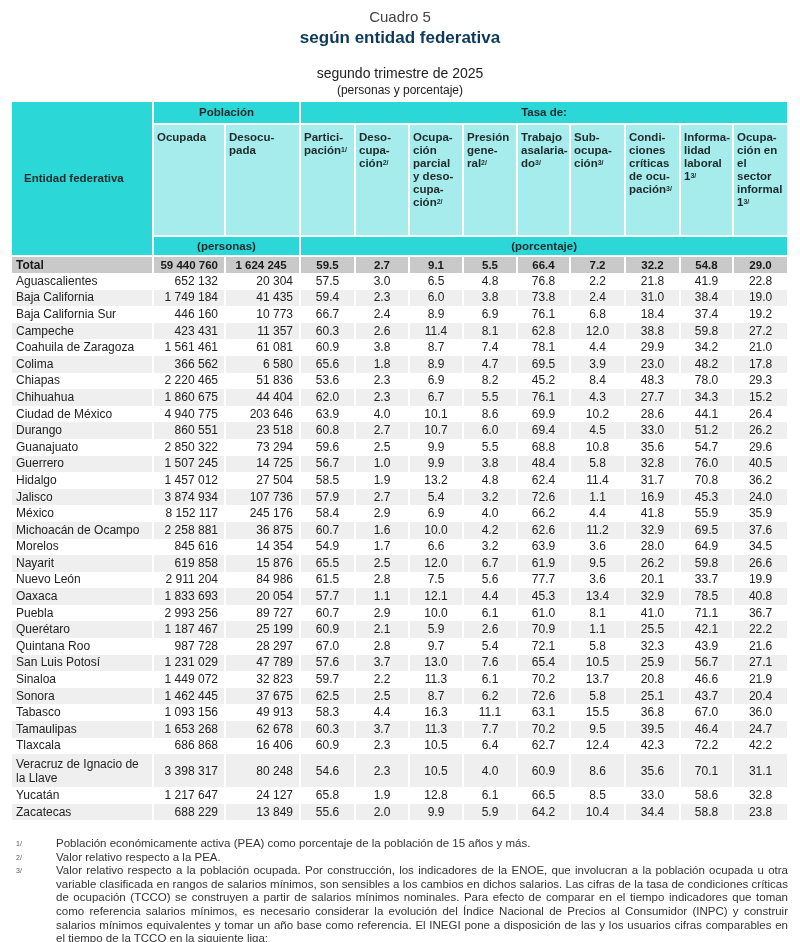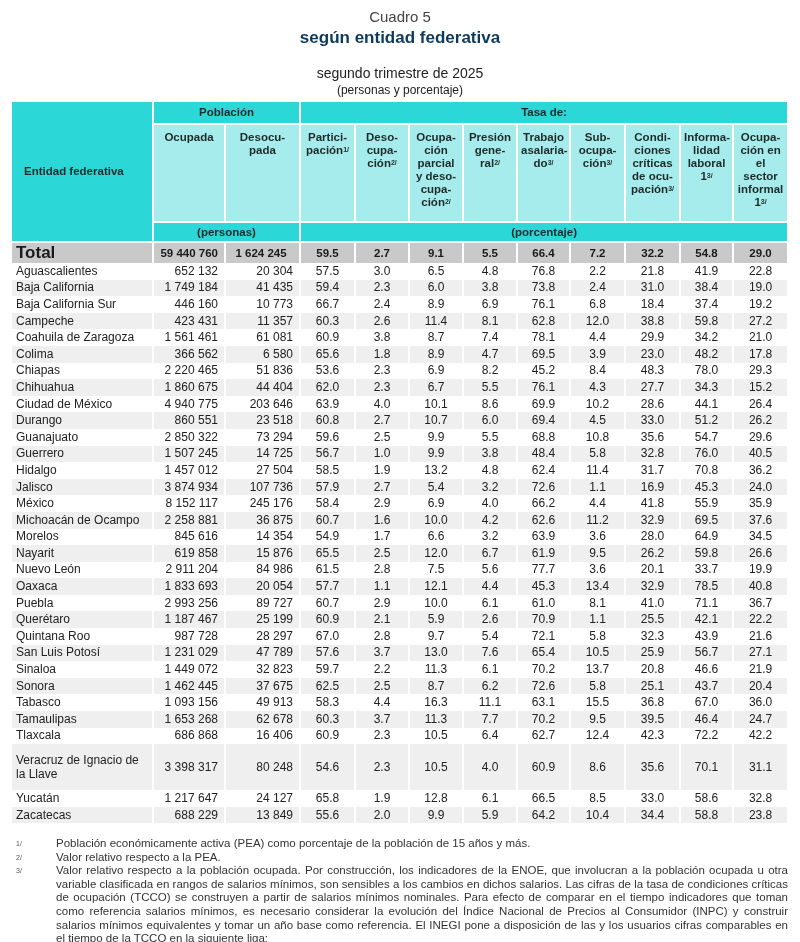--- a/index.html
+++ b/index.html
@@ -9,34 +9,34 @@
   .title { position: absolute; top: 28px; left: 0; width: 800px; text-align: center; font-size: 17px; font-weight: bold; color: #0d3a5c; line-height: 19px; }
   .subtitle { position: absolute; top: 65px; left: 0; width: 800px; text-align: center; font-size: 14px; color: #222; }
   .units { position: absolute; top: 83px; left: 0; width: 800px; text-align: center; font-size: 12px; color: #222; }
 
   table.main { position: absolute; top: 102px; left: 12px; width: 775px; border-collapse: collapse; table-layout: fixed; font-size: 11.5px; }
   table.main td, table.main th { padding: 0 3px; }
   .h-cyan { background: #2bd7d7; }
   .h-light { background: #a6ecec; }
   th { font-weight: bold; color: #1f2a2a; font-size: 11.5px; line-height: 13px; }
   .h-group { height: 22px; text-align: center; vertical-align: middle; border-bottom: 2px solid #ffffff; }
-  .h-col { height: 98px; text-align: center; vertical-align: top; padding-top: 6px !important; border-left: 2px solid #ffffff; }
+  .h-col { height: 112px; text-align: left; vertical-align: top; padding-top: 6px !important; border-left: 2px solid #ffffff; }
   .h-unit { height: 20px; text-align: center; vertical-align: middle; border-top: 2px solid #ffffff; }
   .h-entity { text-align: left; padding-left: 12px !important; vertical-align: middle; border-right: 2px solid #ffffff; }
   .sep-l { border-left: 2px solid #ffffff; }
   sup { font-size: 7px; vertical-align: top; position: relative; top: -1px; }
 
   tr.total td { background: #c9c9c9; font-weight: bold; height: 17px; border-top: 2px solid #ffffff; }
   tr.row td { height: 16.6px; line-height: 15px; font-size: 12px; color: #222; }
   tr.row.alt td { background: #efefef; }
-  tr.row.tall td { height: 46px; line-height: 14px; }
+  tr.row.tall td { height: 33px; line-height: 14px; }
   td.name { text-align: left; padding-left: 4px !important; }
   td.num { text-align: right; padding-right: 6px !important; border-left: 2px solid #ffffff; }
   td.rate { text-align: center; border-left: 2px solid #ffffff; }
-  tr.total td.name { font-size: 17px; margin-left: 15px; }
+  tr.total td.name { font-size: 12px; margin-left: 15px; }
 
   .notes { position: absolute; top: 837px; left: 16px; width: 772px; font-size: 11.5px; color: #333; line-height: 13.6px; }
   .note { display: flex; }
   .note .mark { width: 40px; font-size: 7px; color: #555; flex: none; padding-top: 0; }
   .note .txt { flex: 1; text-align: justify; }
   .link { color: #222; text-decoration: underline; }
   .source { display: flex; margin-left: -15px; }
   .source .lbl { width: 55px; flex: none; }
 </style>
 </head>

